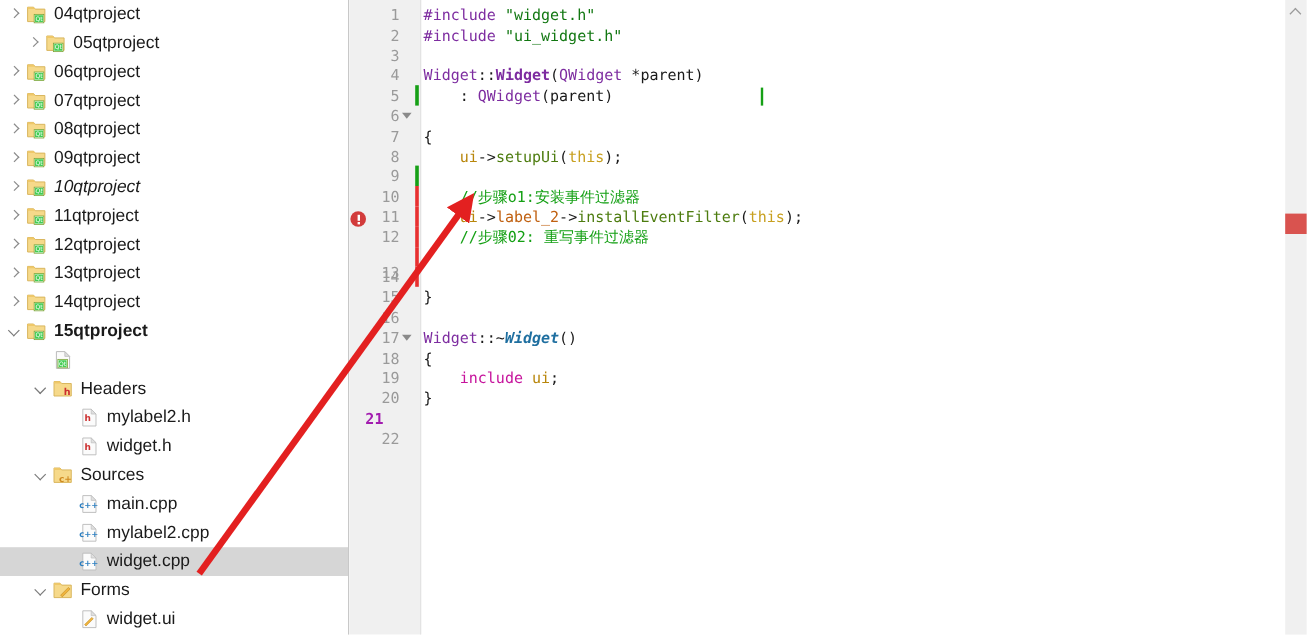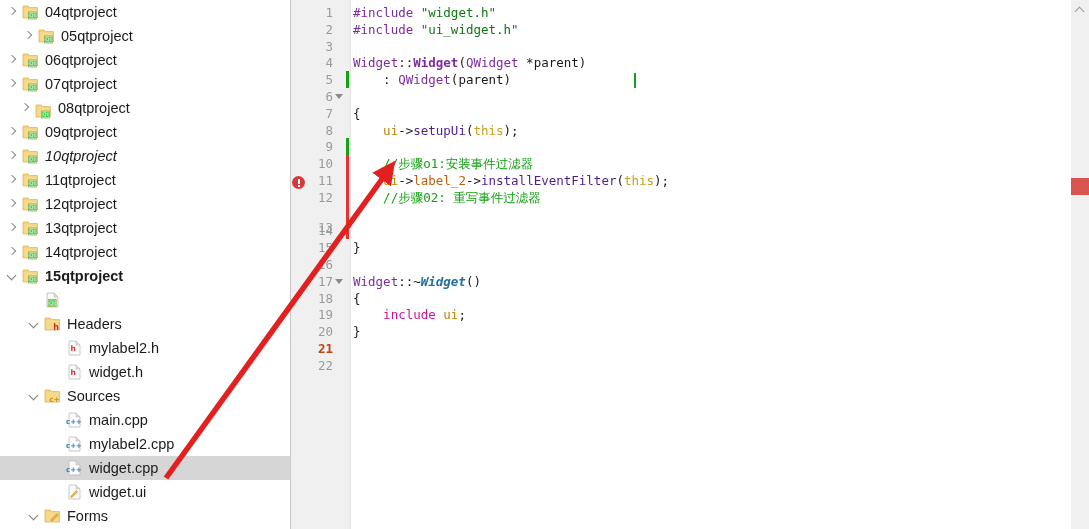--- a/index.html
+++ b/index.html
@@ -106,21 +106,21 @@
     line-height: 17px;
   }
   .lnum {
     position: absolute;
     left: 0; width: 42px;
     text-align: right;
     color: #9a9a9a;
     font-family: "DejaVu Sans Mono", "Liberation Mono", monospace;
     font-size: 12.5px;
   }
-  .lnum.current { color: #c2410c; font-weight: bold; }
+  .lnum.current { color: #a21caf; font-weight: bold; text-align: center; }
   .ctext {
     position: absolute;
     left: 62px;
     color: #1a1a1a;
   }
   .fold {
     position: absolute;
     left: 44px; top: 6px;
     width: 0; height: 0;
     border-left: 4.5px solid transparent;
@@ -129,21 +129,21 @@
   }
 
   
   .s-pre   { color: #7d2ca0; }
   .s-str   { color: #117711; }
   .s-cmt   { color: #14a014; }
   .s-type  { color: #7d2ca0; font-weight: bold; }
   .s-typei { color: #1f6fa0; font-weight: bold; font-style: italic; }
   .s-cls   { color: #7d2ca0; }
   .s-kw    { color: #c6139c; }
-  .s-fn    { color: #4c1d95; }
+  .s-fn    { color: #4d7c0f; }
   .s-var   { color: #b8860b; }
   .s-fld   { color: #c06010; }
   .s-this  { color: #c8a020; }
   .s-op    { color: #1a1a1a; }
   .s-del   { color: #b8860b; }
 
   
   .chg {
     position: absolute;
     width: 3px;
@@ -272,21 +272,21 @@
           <svg width="19" height="18" viewBox="0 0 19 18">
             <path d="M2 3 h5 l1.4 1.6 H16.4 V15 H2 Z" fill="#f6d98a" stroke="#d7b45a" stroke-width="0.8"></path>
             <path d="M2 3 h5 l1.4 1.6 H2 Z" fill="#efc869"></path>
             <rect x="7.5" y="9" width="8" height="7" fill="#ffffff" stroke="#7aa83a" stroke-width="0.7"></rect>
             <rect x="8.2" y="9.7" width="6.6" height="5.6" fill="#41cd52"></rect>
             <text x="11.5" y="14.2" font-size="5" fill="#ffffff" text-anchor="middle" font-family="DejaVu Sans,sans-serif">Qt</text>
           </svg>
         </span>
         <span class="tree-label">07qtproject</span>
       </div>
-      <div class="tree-row" style="padding-left: 17px; align-items: flex-end;">
+      <div class="tree-row" style="padding-left: 4px;">
         <span class="twisty closed"></span>
         <span class="ic">
           <svg width="19" height="18" viewBox="0 0 19 18">
             <path d="M2 3 h5 l1.4 1.6 H16.4 V15 H2 Z" fill="#f6d98a" stroke="#d7b45a" stroke-width="0.8"></path>
             <path d="M2 3 h5 l1.4 1.6 H2 Z" fill="#efc869"></path>
             <rect x="7.5" y="9" width="8" height="7" fill="#ffffff" stroke="#7aa83a" stroke-width="0.7"></rect>
             <rect x="8.2" y="9.7" width="6.6" height="5.6" fill="#41cd52"></rect>
             <text x="11.5" y="14.2" font-size="5" fill="#ffffff" text-anchor="middle" font-family="DejaVu Sans,sans-serif">Qt</text>
           </svg>
         </span>
@@ -465,41 +465,41 @@
         <span class="twisty "></span>
         <span class="ic">
           <svg width="19" height="18" viewBox="0 0 19 18">
             <path d="M4 2 h7 l4 4 v10 H4 Z" fill="#fbfbfb" stroke="#bdbdbd" stroke-width="0.8"></path>
             <path d="M11 2 l4 4 h-4 Z" fill="#e0e0e0" stroke="#bdbdbd" stroke-width="0.6"></path>
             <text x="9" y="12.6" font-size="7" fill="#2b7ec0" text-anchor="middle" font-weight="bold" font-family="DejaVu Sans,sans-serif">c++</text>
           </svg>
         </span>
         <span class="tree-label">widget.cpp</span>
       </div>
+      <div class="tree-row" style="padding-left: 26px;">
+        <span class="twisty open"></span>
+        <span class="ic">
+          <svg width="19" height="18" viewBox="0 0 19 18">
+            <path d="M2 3 h5 l1.4 1.6 H16.4 V15 H2 Z" fill="#f6d98a" stroke="#d7b45a" stroke-width="0.8"></path>
+            <path d="M2 3 h5 l1.4 1.6 H2 Z" fill="#efc869"></path>
+            <path d="M7.5 13 l6.5 -6.5 l1.4 1.4 l-6.5 6.5 Z" fill="#f0b43c" stroke="#c08a22" stroke-width="0.5"></path>
+          </svg>
+        </span>
+        <span class="tree-label">Forms</span>
+      </div>
       <div class="tree-row" style="padding-left: 48px;">
         <span class="twisty "></span>
         <span class="ic">
           <svg width="19" height="18" viewBox="0 0 19 18">
             <path d="M4 2 h7 l4 4 v10 H4 Z" fill="#fbfbfb" stroke="#bdbdbd" stroke-width="0.8"></path>
             <path d="M11 2 l4 4 h-4 Z" fill="#e0e0e0" stroke="#bdbdbd" stroke-width="0.6"></path>
             <path d="M5.5 13.5 l6 -6 l1.2 1.2 l-6 6 Z" fill="#f0b43c" stroke="#c08a22" stroke-width="0.5"></path>
           </svg>
         </span>
         <span class="tree-label">widget.ui</span>
-      </div>
-      <div class="tree-row" style="padding-left: 26px;">
-        <span class="twisty open"></span>
-        <span class="ic">
-          <svg width="19" height="18" viewBox="0 0 19 18">
-            <path d="M2 3 h5 l1.4 1.6 H16.4 V15 H2 Z" fill="#f6d98a" stroke="#d7b45a" stroke-width="0.8"></path>
-            <path d="M2 3 h5 l1.4 1.6 H2 Z" fill="#efc869"></path>
-            <path d="M7.5 13 l6.5 -6.5 l1.4 1.4 l-6.5 6.5 Z" fill="#f0b43c" stroke="#c08a22" stroke-width="0.5"></path>
-          </svg>
-        </span>
-        <span class="tree-label">Forms</span>
       </div>
     </div>
 
   <div id="editor">
     <div id="gutter"></div>
     <div id="gutter-sep"></div>
     <div id="code-lines">
         <div class="code-line" style="top: 4px;"><span class="lnum">1</span><span class="ctext"><span class="s-pre">#include</span><span class="s-op"> </span><span class="s-str">"widget.h"</span></span></div>
         <div class="code-line" style="top: 20.8px;"><span class="lnum">2</span><span class="ctext"><span class="s-pre">#include</span><span class="s-op"> </span><span class="s-str">"ui_widget.h"</span></span></div>
         <div class="code-line" style="top: 37.6px;"><span class="lnum">3</span><span class="ctext"></span></div>

